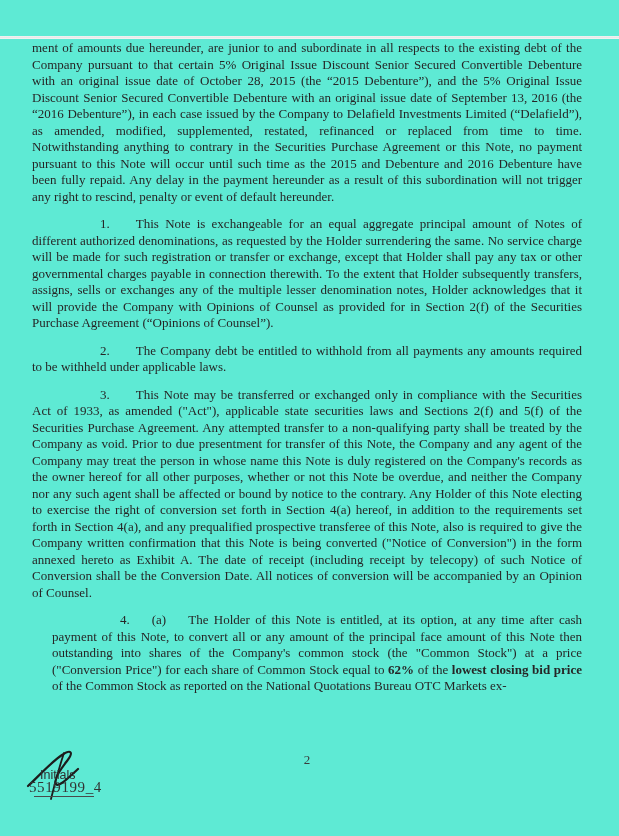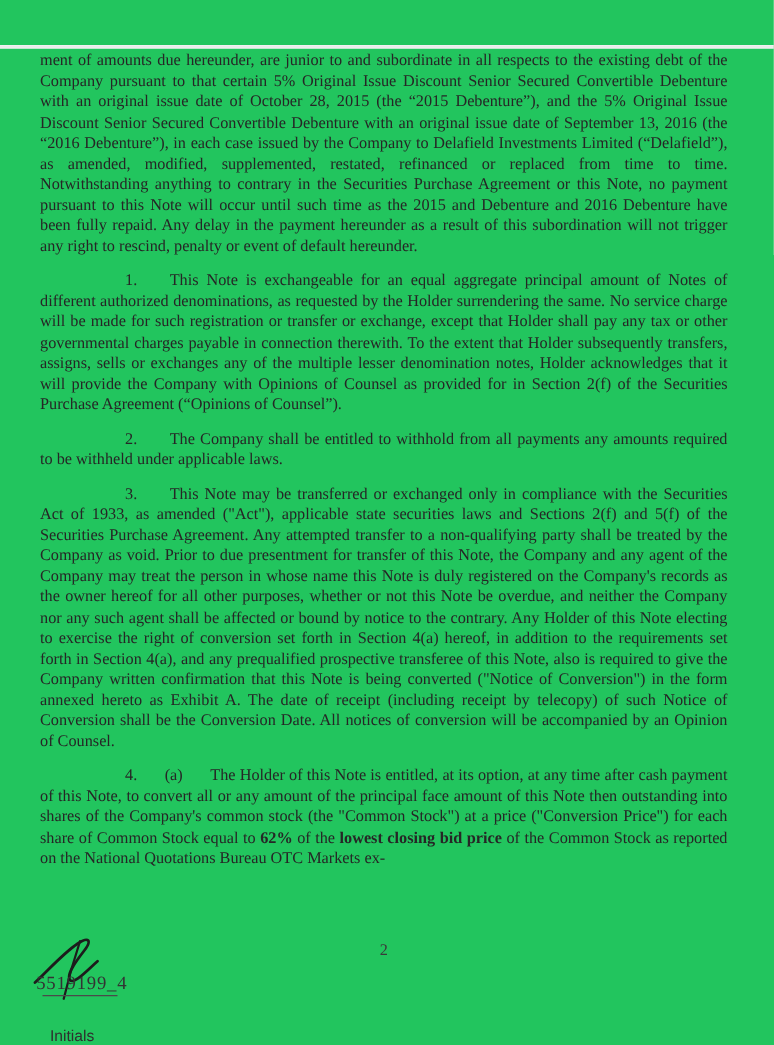--- a/index.html
+++ b/index.html
@@ -11,42 +11,42 @@
     width: 619px;
     height: 836px;
     position: relative;
     overflow: hidden;
     font-family: "Liberation Serif", "DejaVu Serif", serif;
     color: #262626;
   }
   .page {
     position: absolute;
     inset: 0;
-    background: #22c55e;
+    background: #5eead4;
   }
   .scan-band {
     position: absolute;
     top: 36px;
     left: 0;
     width: 619px;
     height: 3px;
     background: linear-gradient(to bottom, #f3f3f3, #e9e9e9, #f6f6f6);
   }
   .doc-body {
     position: absolute;
     left: 32px;
     top: 40px;
     width: 550px;
     font-size: 13px;
     line-height: 16.5px;
     text-align: justify;
   }
   .para { margin: 0 0 11px 0; }
   .para.indent { text-indent: 68px; }
-  .para:last-child { margin-bottom: 0; }
+  .para:last-child { margin-bottom: 0; margin-left: 20px; }
   .b { font-weight: bold; }
   .u { }
   .gap { display: inline-block; }
   .page-number {
     position: absolute;
     left: 32px;
     top: 752px;
     width: 550px;
     text-align: center;
     font-size: 13px;
@@ -62,21 +62,21 @@
   .sig-line {
     position: absolute;
     left: 34px;
     top: 796px;
     width: 60px;
     border-top: 1.5px solid #4a4a4a;
   }
   .sig-label {
     position: absolute;
     left: 40px;
-    top: 822px;
+    top: 768px;
     font-size: 12.5px;
     color: #2f2f2f;
     font-family: "Liberation Sans", sans-serif;
   }
   .doc-id {
     position: absolute;
     left: 29px;
     top: 779px;
     font-size: 15px;
     letter-spacing: 0.6px;
@@ -86,21 +86,21 @@
 </head>
 <body>
 
 <div class="page">
 
   <div class="scan-band"></div>
 
   <div class="doc-body" id="doc-body">
       <p class="para"><span>ment of amounts due hereunder, are junior to and subordinate in all respects to the existing debt of the Company pursuant to that certain 5% Original Issue Discount Senior Secured Convertible Debenture with an original issue date of October 28, 2015 (the “2015 Debenture”), and the 5% Original Issue Discount Senior Secured Convertible Debenture with an original issue date of September 13, 2016 (the “2016 Debenture”), in each case issued by the Company to Delafield Investments Limited (“Delafield”), as amended, modified, supplemented, restated, refinanced or replaced from time to time.  Notwithstanding anything to contrary in the Securities Purchase Agreement or this Note, no payment pursuant to this Note will occur until such time as the 2015 and Debenture and 2016 Debenture have been fully repaid.  Any delay in the payment hereunder as a result of this subordination will not trigger any right to rescind, penalty or event of default hereunder.</span></p>
       <p class="para indent"><span>1.</span><span class="gap" style="width: 26px;"></span><span>This Note is exchangeable for an equal aggregate principal amount of Notes of different authorized denominations, as requested by the Holder surrendering the same. No service charge will be made for such registration or transfer or exchange, except that Holder shall pay any tax or other governmental charges payable in connection therewith.  To the extent that Holder subsequently transfers, assigns, sells or exchanges any of the multiple lesser denomination notes, Holder acknowledges that it will provide the Company with Opinions of Counsel as provided for in Section 2(f) of the Securities Purchase Agreement (“Opinions of Counsel”).</span></p>
-      <p class="para indent"><span>2.</span><span class="gap" style="width: 26px;"></span><span>The Company shall be entitled to withhold from all payments any amounts required to be withheld under applicable laws.</span></p>
+      <p class="para indent"><span>2.</span><span class="gap" style="width: 26px;"></span><span>The Company debt be entitled to withhold from all payments any amounts required to be withheld under applicable laws.</span></p>
       <p class="para indent"><span>3.</span><span class="gap" style="width: 26px;"></span><span>This Note may be transferred or exchanged only in compliance with the Securities Act of 1933, as amended ("</span><span class="u">Act</span><span>"), applicable state securities laws and Sections 2(f) and 5(f) of the Securities Purchase Agreement.  Any attempted transfer to a non-qualifying party shall be treated by the Company as void.  Prior to due presentment for transfer of this Note, the Company and any agent of the Company may treat the person in whose name this Note is duly registered on the Company's records as the owner hereof for all other purposes, whether or not this Note be overdue, and neither the Company nor any such agent shall be affected or bound by notice to the contrary.  Any Holder of this Note electing to exercise the right of conversion set forth in Section 4(a) hereof, in addition to the requirements set forth in Section 4(a), and any prequalified prospective transferee of this Note, also is required to give the Company written confirmation that this Note is being converted ("</span><span class="u">Notice of Conversion</span><span>") in the form annexed hereto as </span><span class="u">Exhibit A</span><span>. The date of receipt (including receipt by telecopy) of such Notice of Conversion shall be the Conversion Date.  All notices of conversion will be accompanied by an Opinion of Counsel.</span></p>
       <p class="para indent"><span>4.</span><span class="gap" style="width: 22px;"></span><span>(a)</span><span class="gap" style="width: 22px;"></span><span>The Holder of this Note is entitled, at its option, at any time after cash payment of this Note, to convert all or any amount of the principal face amount of this Note then outstanding into shares of the Company's common stock (the "</span><span class="u">Common Stock</span><span>") at a price ("</span><span class="u">Conversion Price</span><span>") for each share of Common Stock equal to </span><span class="b">62%</span><span> of the </span><span class="b u">lowest closing bid price</span><span> of the Common Stock as reported on the National Quotations Bureau OTC Markets ex-</span></p>
     </div>
 
   <div class="page-number">2</div>
 
   <svg class="sig-svg" viewBox="0 0 76 50">
     <path d="M4,36 C12,29 26,13 38,5 C47,-1 50,2 43,11 C36,20 29,30 32,34 C35,38 46,26 54,19" fill="none" stroke="#1c1c1c" stroke-width="2.2" stroke-linecap="round"></path>
     <path d="M40,3 C36,15 31,32 27,49" fill="none" stroke="#1c1c1c" stroke-width="1.8" stroke-linecap="round"></path>
   </svg>

